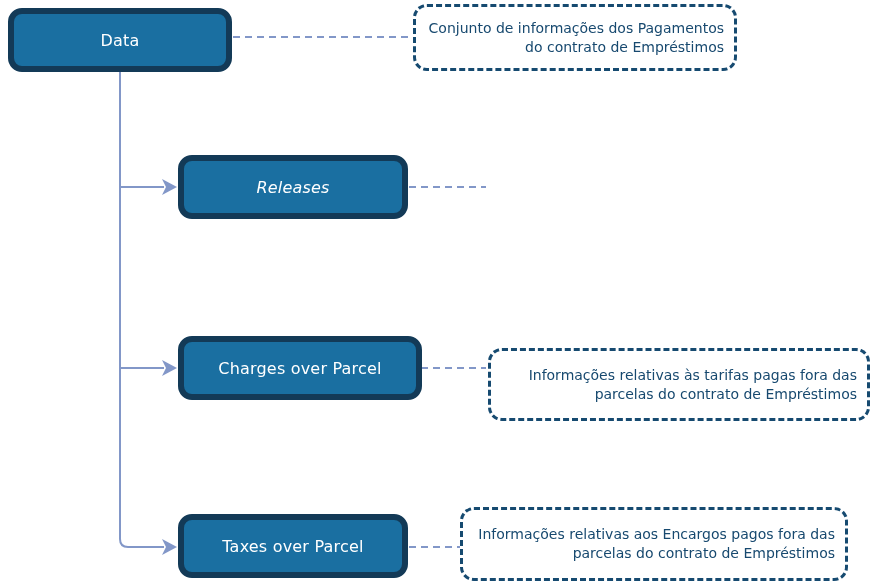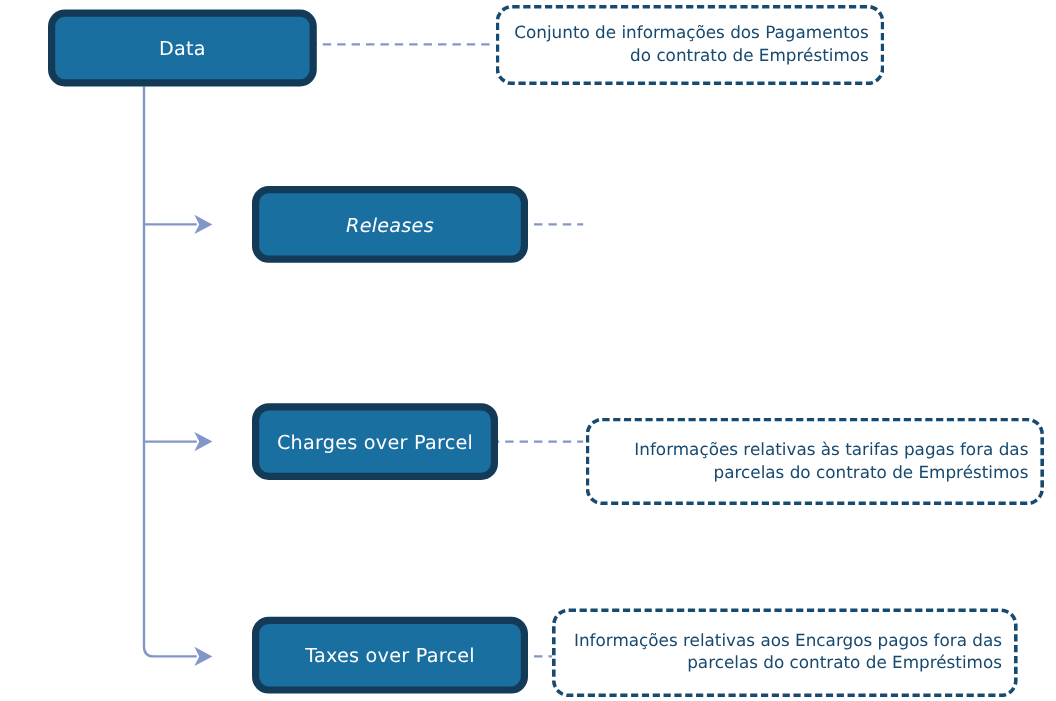--- a/index.html
+++ b/index.html
@@ -42,25 +42,24 @@
     background: #1a6fa1;
     border: 6px solid #133a57;
     border-radius: 14px;
     color: #ffffff;
     font-size: 16px;
     display: flex;
     align-items: center;
     justify-content: center;
     text-align: center;
     letter-spacing: 0.2px;
-    margin-left: 32px;
   }
   .node-root   { left: 8px;   top: 8px;   width: 224px; height: 64px; }
   .node-child1 { left: 178px; top: 155px; width: 230px; height: 64px; font-style: italic; }
-  .node-child2 { left: 178px; top: 336px; width: 205px; height: 64px; }
+  .node-child2 { left: 178px; top: 336px; width: 244px; height: 64px; }
   .node-child3 { left: 178px; top: 514px; width: 230px; height: 64px; }
   .note {
     position: absolute;
     box-sizing: border-box;
     border: 3px dashed #164a70;
     border-radius: 14px;
     color: #17496f;
     font-size: 14px;
     line-height: 19px;
     display: flex;

